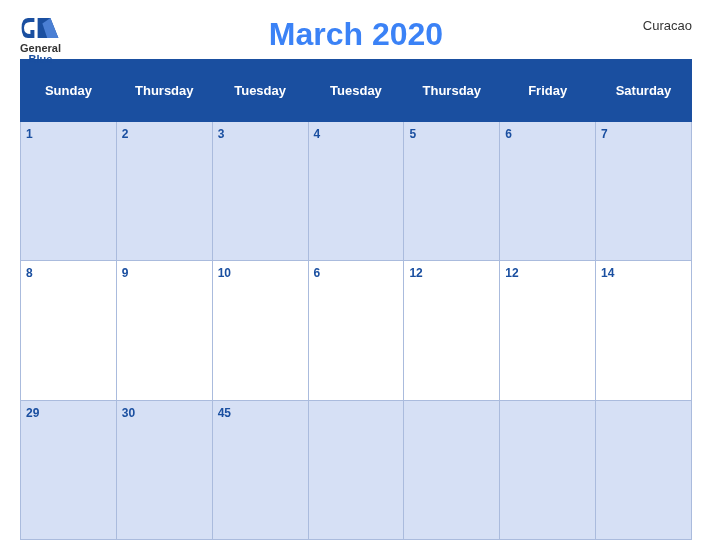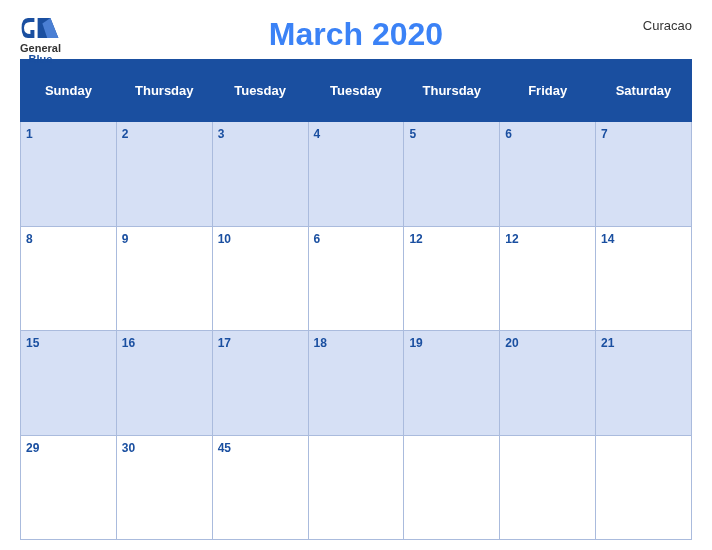--- a/index.html
+++ b/index.html
@@ -164,29 +164,20 @@
       <tr>
         <td><span class="day-num">8</span></td>
         <td><span class="day-num">9</span></td>
         <td><span class="day-num">10</span></td>
         <td><span class="day-num">6</span></td>
         <td><span class="day-num">12</span></td>
         <td><span class="day-num">12</span></td>
         <td><span class="day-num">14</span></td>
       </tr>
       <tr>
-        <td><span class="day-num">15</span></td>
-        <td><span class="day-num">16</span></td>
-        <td><span class="day-num">17</span></td>
-        <td><span class="day-num">18</span></td>
-        <td><span class="day-num">19</span></td>
-        <td><span class="day-num">20</span></td>
-        <td><span class="day-num">21</span></td>
-      </tr>
-      <tr>
         <td><span class="day-num">29</span></td>
         <td><span class="day-num">30</span></td>
         <td><span class="day-num">45</span></td>
         <td class="empty"></td>
         <td class="empty"></td>
         <td class="empty"></td>
         <td class="empty"></td>
       </tr>
     </tbody>
 </table>

